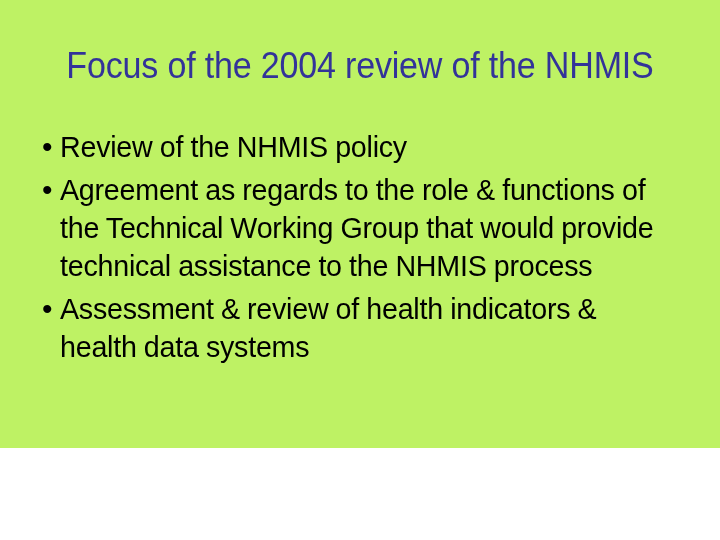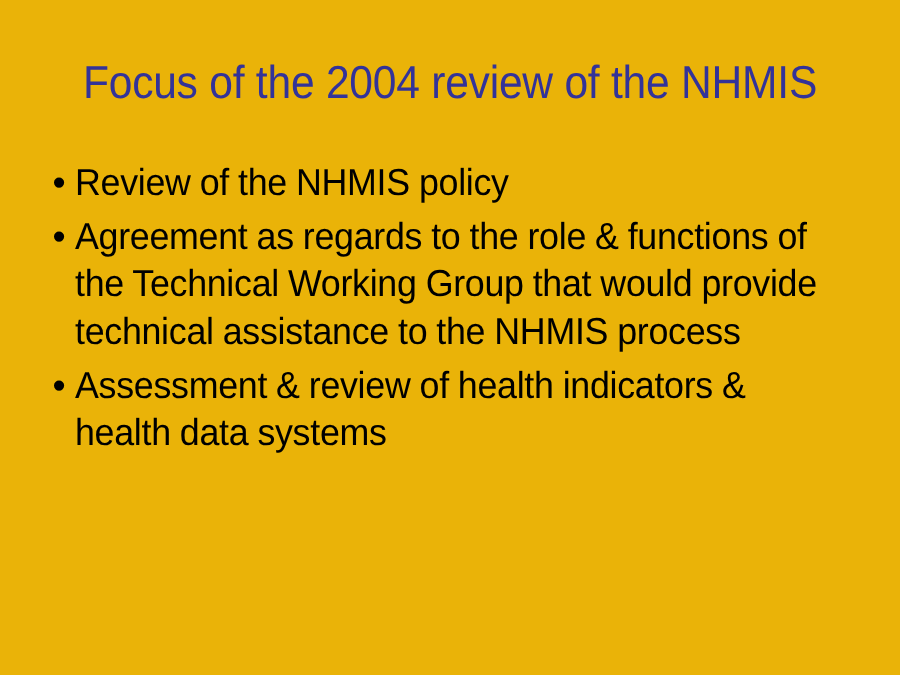--- a/index.html
+++ b/index.html
@@ -11,22 +11,22 @@
     width: 720px;
     height: 540px;
     overflow: hidden;
     font-family: "Liberation Sans", "DejaVu Sans", sans-serif;
     -webkit-font-smoothing: antialiased;
   }
 
   .slide {
     position: relative;
     width: 720px;
-    height: 540px;
-    background: #eab308;
+    height: 448px;
+    background: #bef264;
     box-sizing: border-box;
   }
 
   
   .slide-title {
     position: absolute;
     left: 40px;
     top: 18px;
     width: 640px;
     text-align: center;

